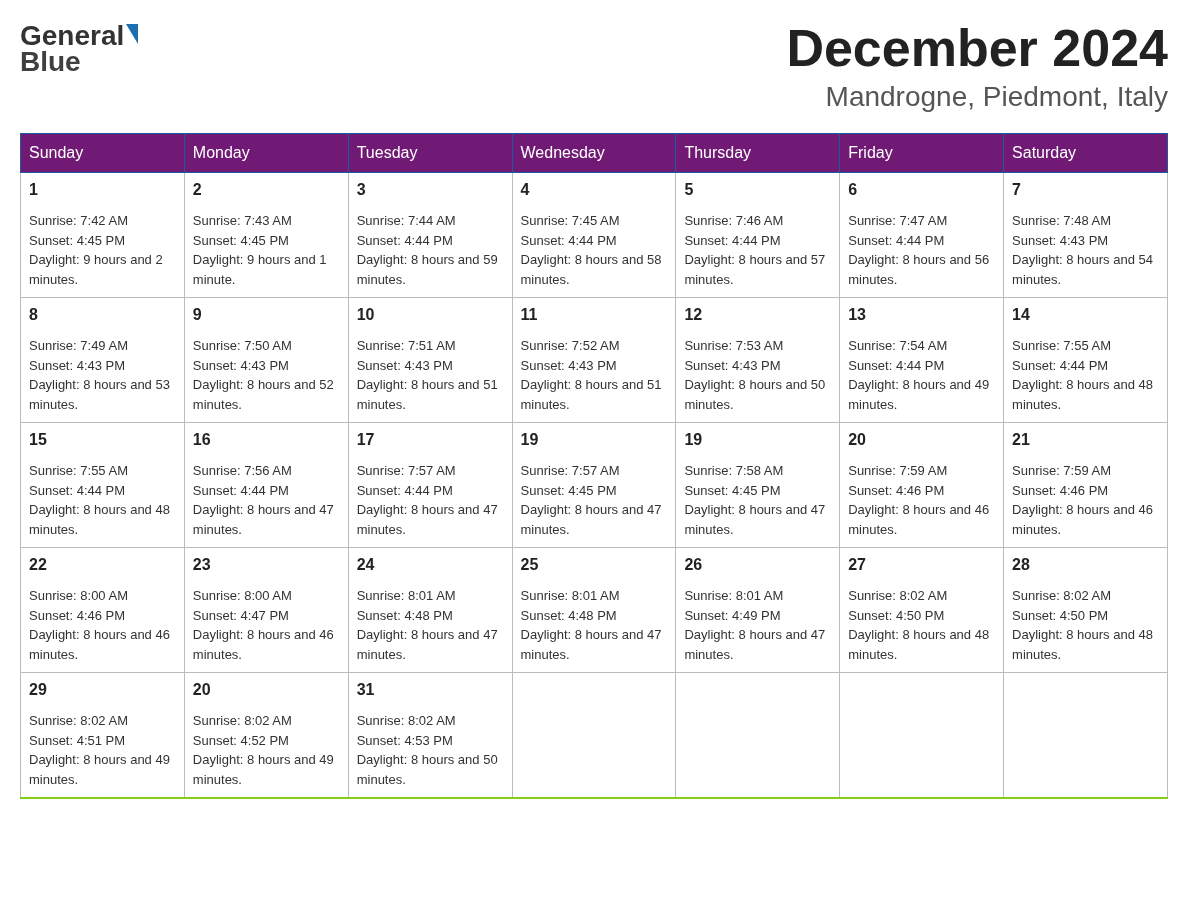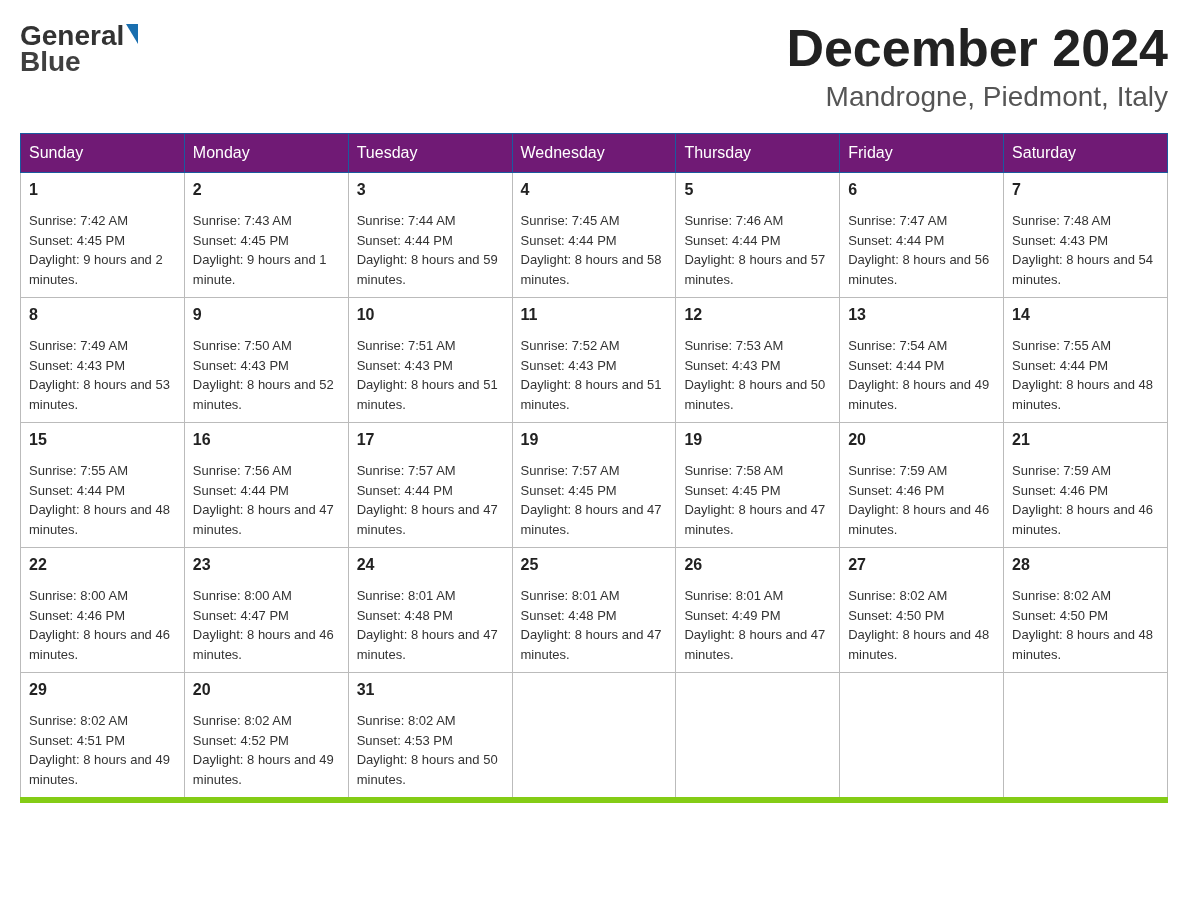--- a/index.html
+++ b/index.html
@@ -90,21 +90,21 @@
     .day-info {
       font-size: 13px;
       color: #333;
       line-height: 1.5;
       margin-top: 12px;
     }
     .empty-cell {
       background: #fff;
     }
     tr:last-child td {
-      border-bottom: 6px solid #84cc16;
+      border-bottom: 2px solid #84cc16;
       padding-left: 8px;
     }
   </style>
 </head>
 <body>
 
 <div class="header">
   <div class="logo">
     <div class="logo-general">
       <span>General</span>

